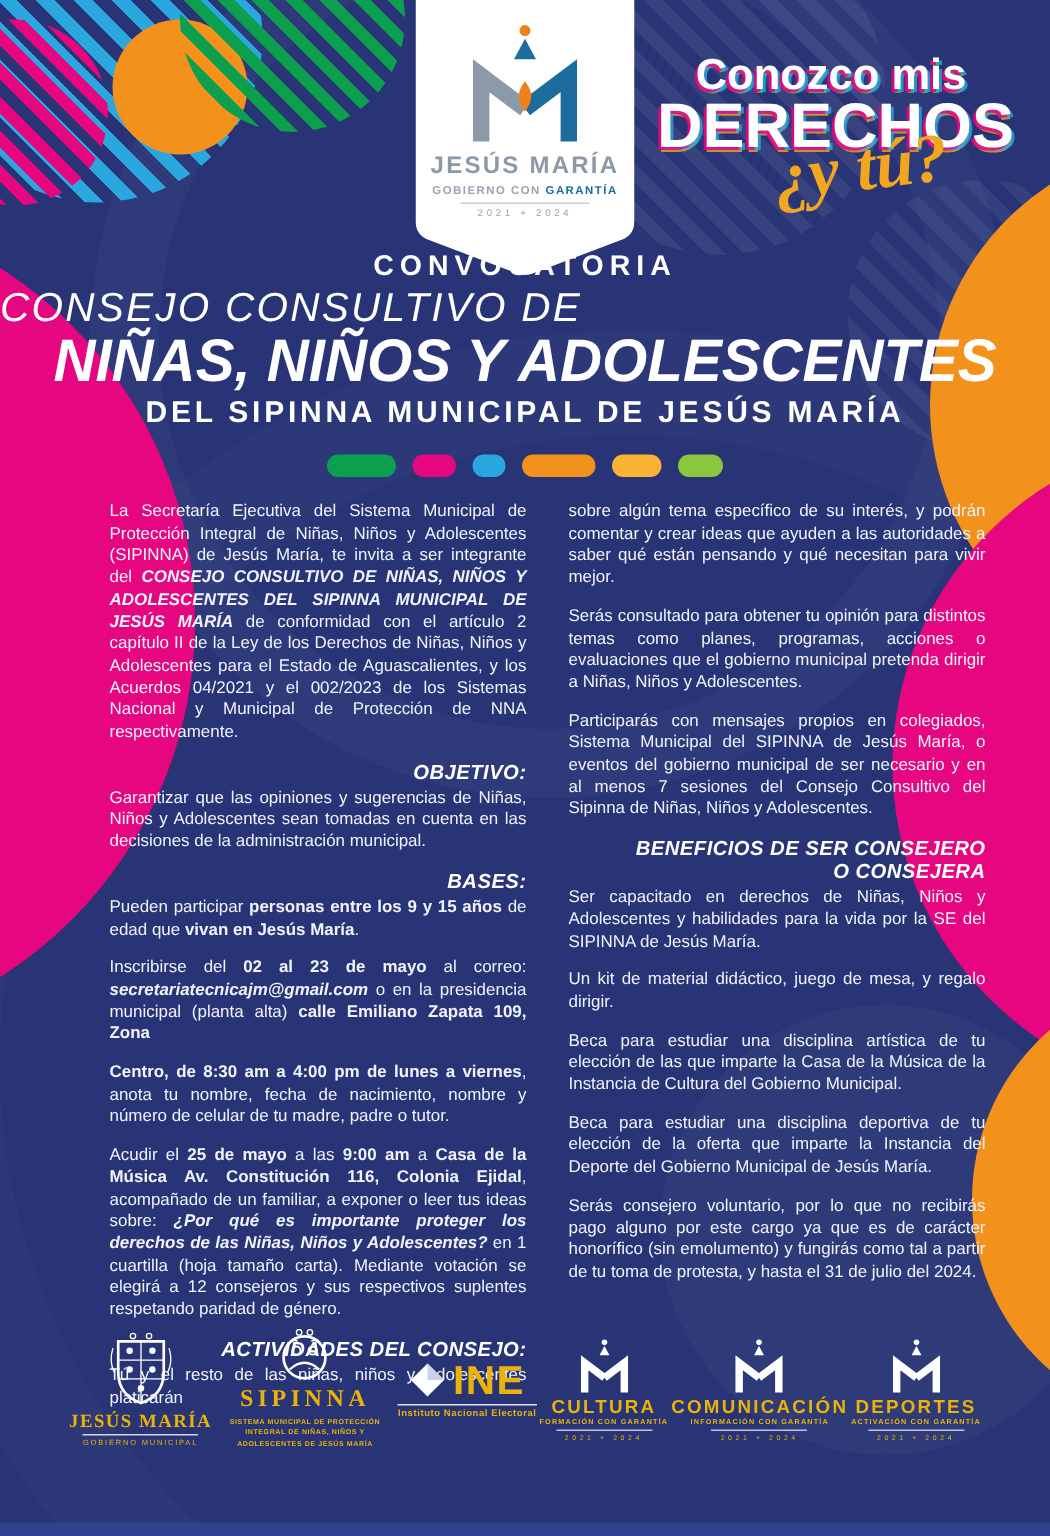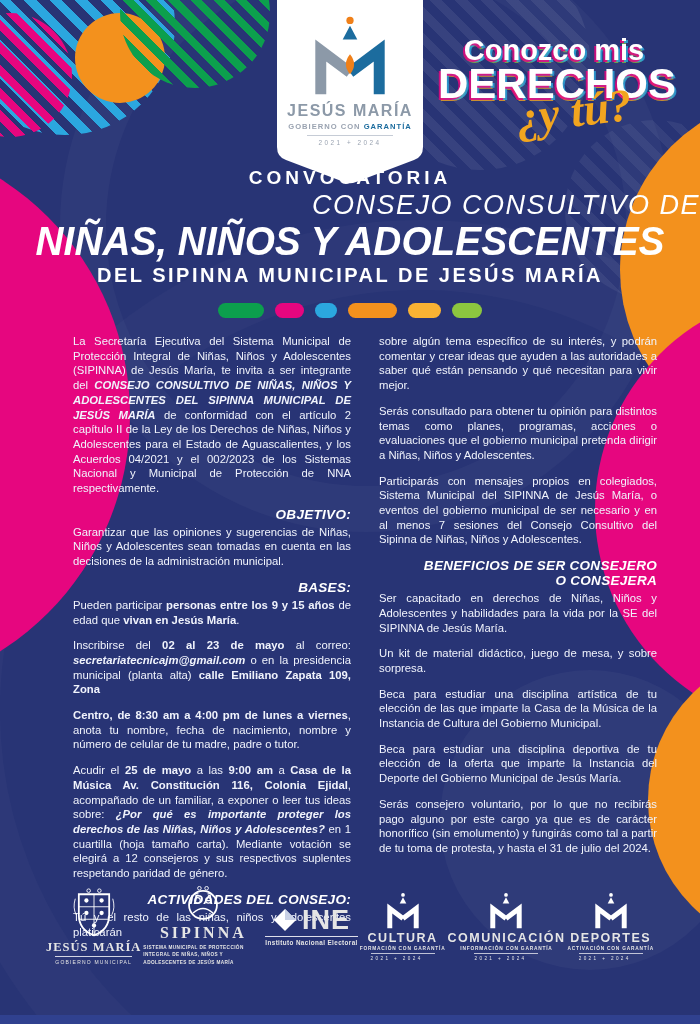--- a/index.html
+++ b/index.html
@@ -43,40 +43,40 @@
   .slogan{position:absolute;left:438px;top:36px;width:232px;text-align:center;z-index:3;line-height:1;}
   .slogan-l1{font-size:29px;font-weight:bold;
     text-shadow:-2px 2px 0 rgba(230,6,127,.85),2px 2px 0 rgba(43,167,223,.8),0 3px 0 rgba(140,198,63,.7);}
   .slogan-l2{font-size:42px;font-weight:bold;margin-top:-2px;letter-spacing:0;
     text-shadow:-2px 2px 0 rgba(230,6,127,.85),2px 2px 0 rgba(43,167,223,.8),0 3px 0 rgba(242,165,31,.8);}
   .slogan-l3{font-family:"Liberation Serif",serif;font-style:italic;font-weight:bold;
     font-size:46px;color:#F2A51F;margin-top:-14px;transform:rotate(-7deg) translateX(20px);}
 
   
   .kicker{position:absolute;left:0;width:100%;top:167px;text-align:center;font-size:19px;font-weight:bold;letter-spacing:4px;z-index:2;}
-  .h-line1{position:absolute;left:0;width:100%;top:190px;text-align:right;font-size:27px;font-style:italic;letter-spacing:1.5px;font-weight:400;z-index:2;}
+  .h-line1{position:absolute;left:0;width:100%;top:190px;text-align:left;font-size:27px;font-style:italic;letter-spacing:1.5px;font-weight:400;z-index:2;}
   .h-line2{position:absolute;left:0;width:100%;top:219px;text-align:center;font-size:40px;font-weight:bold;font-style:italic;transform:scaleX(.97);z-index:2;}
   .h-line3{position:absolute;left:0;width:100%;top:264px;text-align:center;font-size:20px;font-weight:bold;letter-spacing:2.5px;z-index:2;}
 
   
   .pills{position:absolute;left:0;width:100%;top:303px;display:flex;justify-content:center;gap:11px;z-index:2;}
   .pill{display:inline-block;height:15px;border-radius:8px;}
   .pill:nth-child(1){width:46px;} .pill:nth-child(2){width:29px;} .pill:nth-child(3){width:22px;}
   .pill:nth-child(4){width:49px;} .pill:nth-child(5){width:33px;} .pill:nth-child(6){width:30px;}
 
   
   .col{position:absolute;top:334px;width:289px;z-index:2;font-size:11.3px;line-height:14.7px;color:#F0F3FC;text-align:justify;}
   .col-left{left:62px;} .col-right{left:368px;}
   .col p{margin:0 0 11px 11px;}
   .sec-h{font-size:13.5px;font-weight:bold;font-style:italic;letter-spacing:.3px;color:#fff;margin:3px 0 3px 0;text-align:right;white-space:pre-line;line-height:15px;}
   .seg-b{font-weight:bold;} .seg-bi{font-weight:bold;font-style:italic;}
 
   
   .footer{position:absolute;left:0;right:0;top:876px;height:100px;z-index:3;display:flex;align-items:center;justify-content:space-between;padding:0 46px;}
-  .logo{display:flex;flex-direction:column;align-items:center;color:#e5e5e5;}
+  .logo{display:flex;flex-direction:column;align-items:center;text-align:center;color:#eab308;}
   .logo .t-serif{font-family:"Liberation Serif",serif;font-weight:bold;}
   .jm-title{font-size:12.5px;letter-spacing:1px;margin-top:2px;}
   .jm-sub{font-size:5px;letter-spacing:1.2px;margin-top:1px;border-top:1px solid rgba(255,255,255,.8);padding-top:2px;}
   .sip-title{font-size:16px;letter-spacing:3px;margin-top:2px;}
   .sip-sub{font-size:4.7px;letter-spacing:.4px;width:120px;line-height:1.5;margin-top:2px;font-weight:bold;}
   .ine-row{display:flex;align-items:center;gap:5px;}
   .ine-word{font-size:27px;font-weight:bold;letter-spacing:1px;line-height:1;}
   .ine-sub{font-size:6.3px;font-weight:bold;letter-spacing:.4px;border-top:1px solid rgba(255,255,255,.85);margin-top:2px;padding-top:2px;width:100%;}
   .m-title{font-size:12.5px;font-weight:bold;letter-spacing:1.5px;margin-top:1px;}
   .m-sub{font-size:4.8px;letter-spacing:.8px;margin-top:1px;font-weight:bold;}
@@ -152,21 +152,21 @@
     <p>Tú y el resto de las niñas, niños y adolescentes platicarán</p>
   </div>
 
   <div class="col col-right">
     <p>sobre algún tema específico de su interés, y podrán comentar y crear ideas que ayuden a las autoridades a saber qué están pensando y qué necesitan para vivir mejor.</p>
     <p>Serás consultado para obtener tu opinión para distintos temas como planes, programas, acciones o evaluaciones que el gobierno municipal pretenda dirigir a Niñas, Niños y Adolescentes.</p>
     <p>Participarás con mensajes propios en colegiados, Sistema Municipal del SIPINNA de Jesús María, o eventos del gobierno municipal de ser necesario y en al menos 7 sesiones del Consejo Consultivo del Sipinna de Niñas, Niños y Adolescentes.</p>
     <div class="sec-h">BENEFICIOS DE SER CONSEJERO
 O CONSEJERA</div>
     <p>Ser capacitado en derechos de Niñas, Niños y Adolescentes y habilidades para la vida por la SE del SIPINNA de Jesús María.</p>
-    <p>Un kit de material didáctico, juego de mesa, y sobre sorpresa.</p>
+    <p>Un kit de material didáctico, juego de mesa, y regalo dirigir.</p>
     <p>Beca para estudiar una disciplina artística de tu elección de las que imparte la Casa de la Música de la Instancia de Cultura del Gobierno Municipal.</p>
     <p>Beca para estudiar una disciplina deportiva de tu elección de la oferta que imparte la Instancia del Deporte del Gobierno Municipal de Jesús María.</p>
     <p>Serás consejero voluntario, por lo que no recibirás pago alguno por este cargo ya que es de carácter honorífico (sin emolumento) y fungirás como tal a partir de tu toma de protesta, y hasta el 31 de julio del 2024.</p>
   </div>
 
   <div class="footer">
 
     <div class="logo">
       <svg width="46" height="50" viewBox="0 0 50 56">
         <circle cx="19" cy="3" r="2" fill="none" stroke="#fff" stroke-width="1"></circle>

